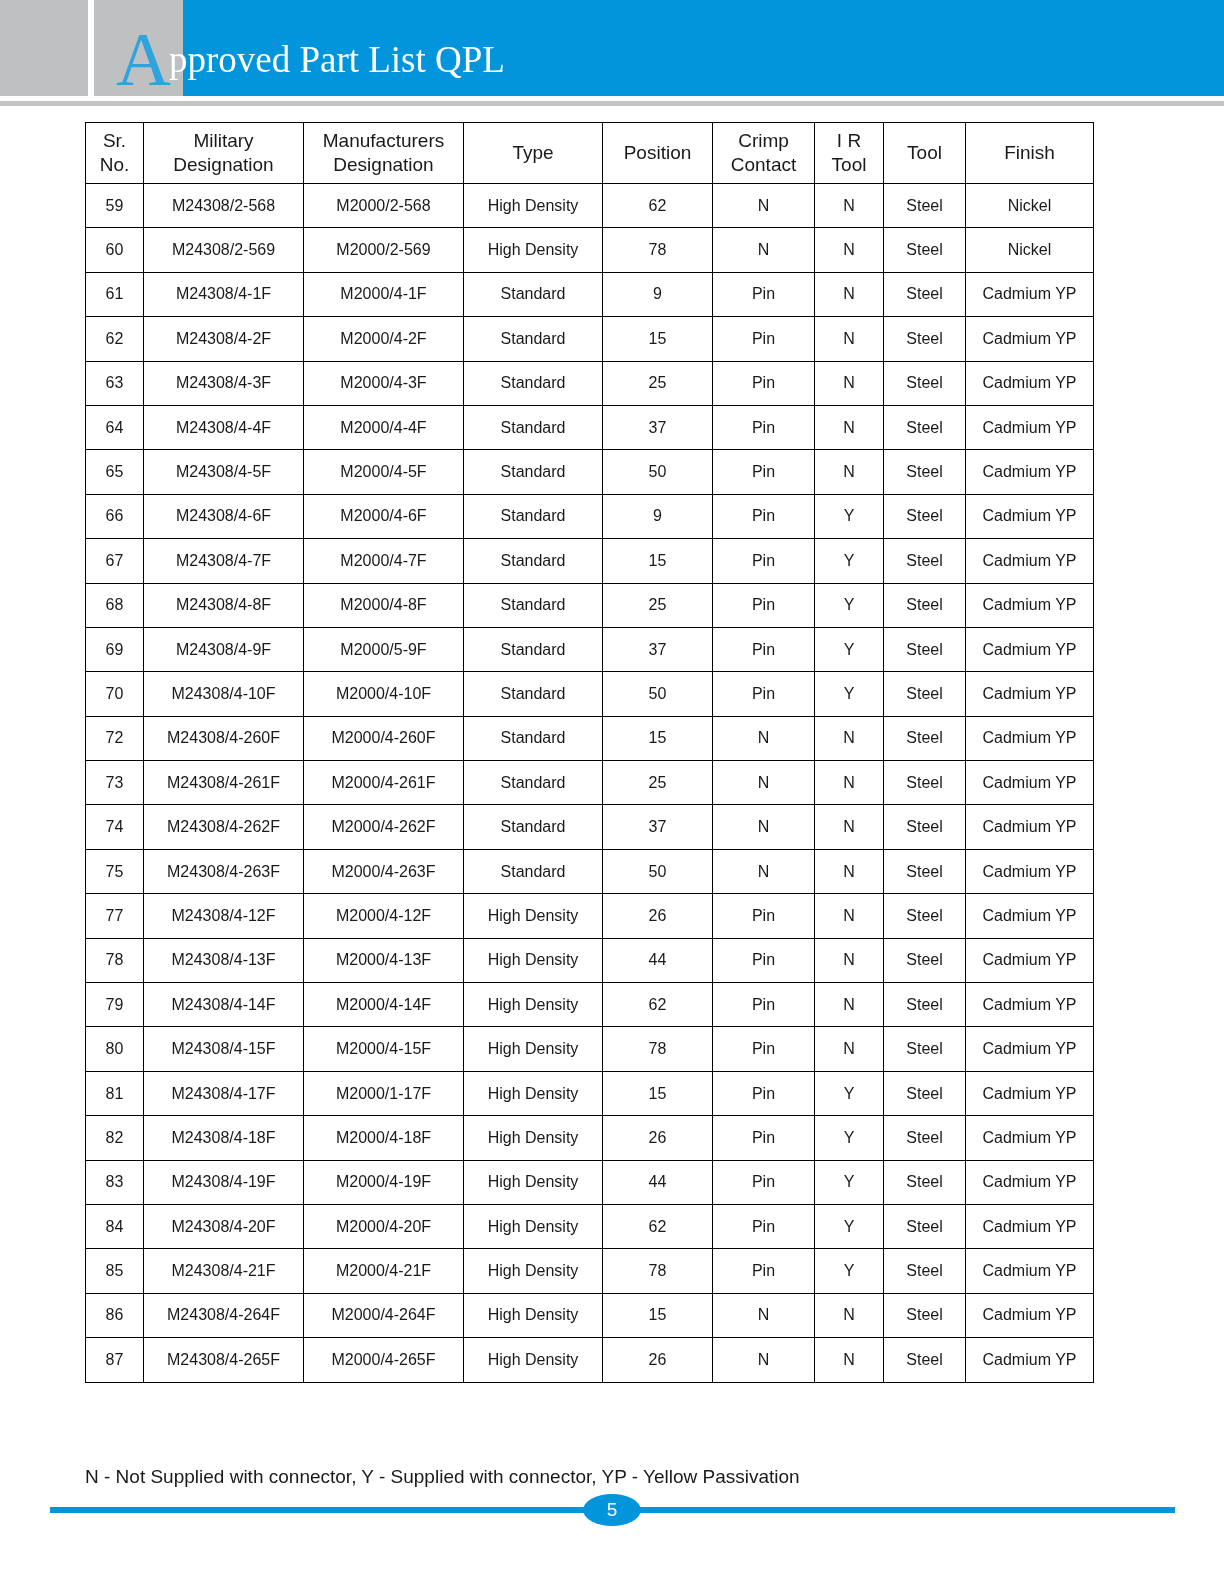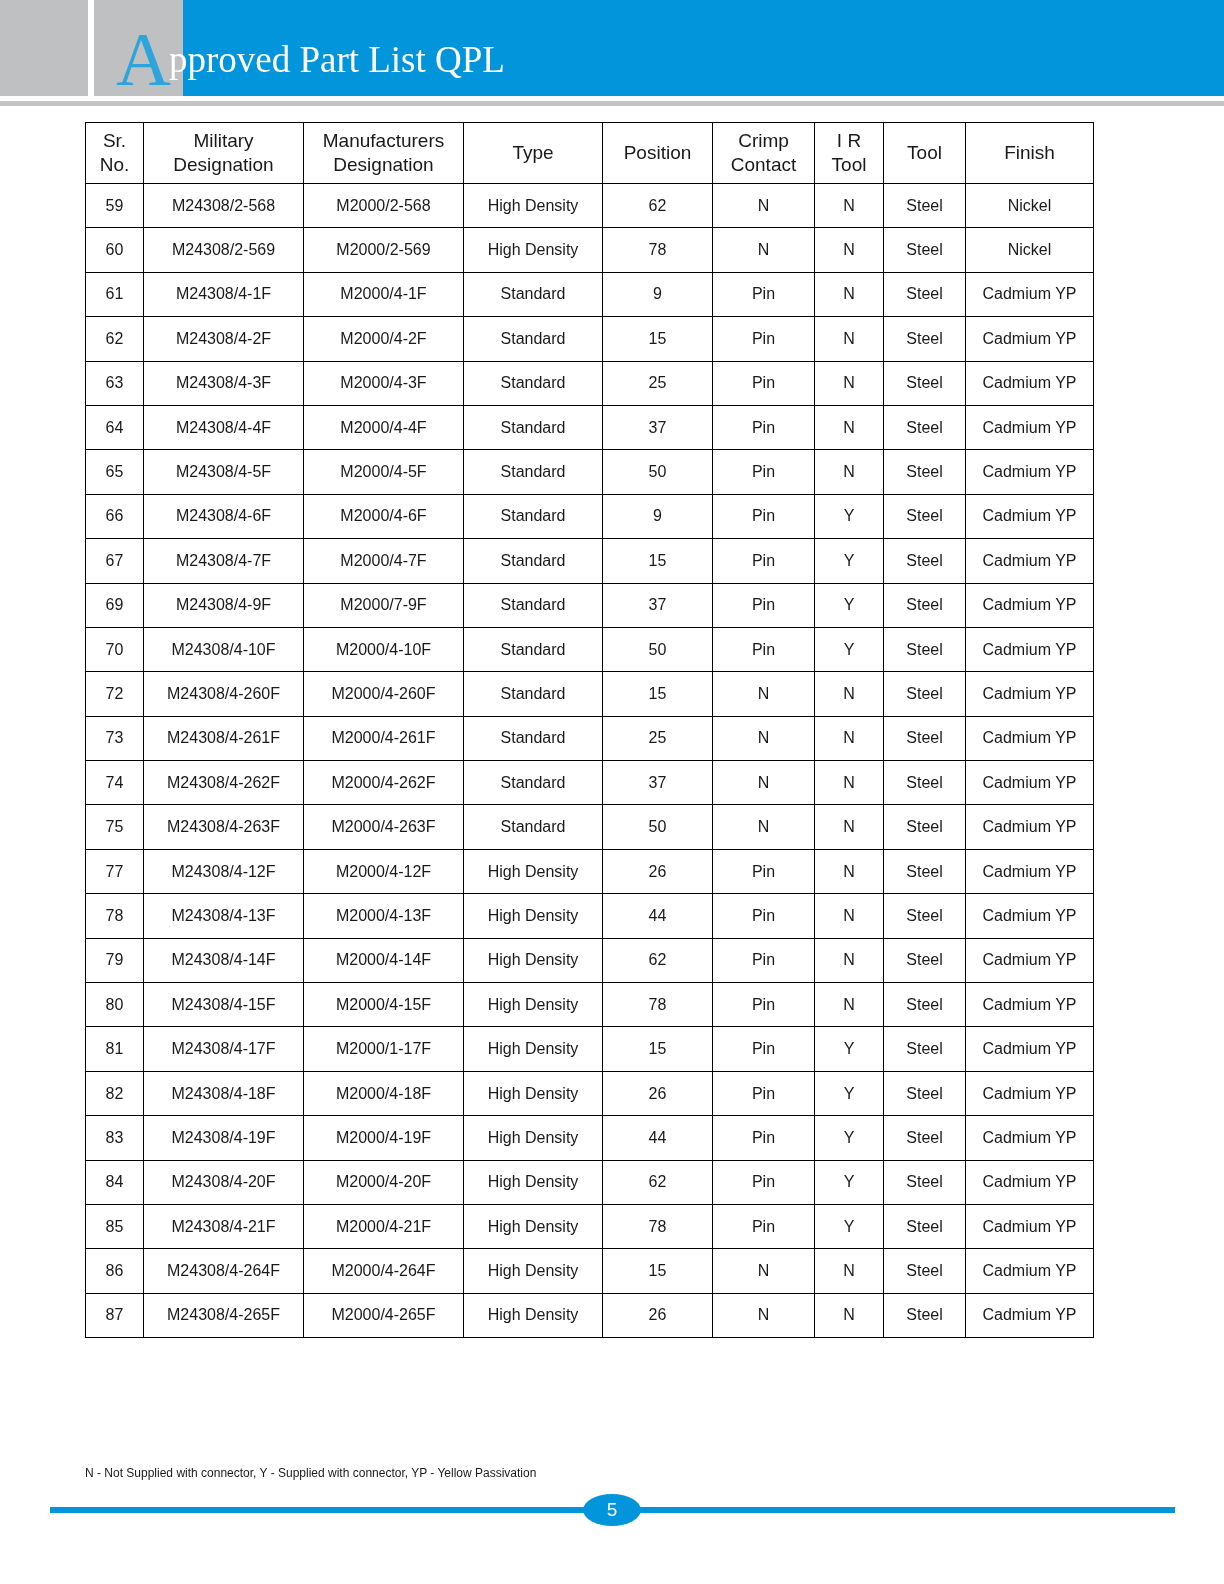--- a/index.html
+++ b/index.html
@@ -114,21 +114,21 @@
   .c-crimp  { width: 102px; }
   .c-ir     { width: 69px; }
   .c-shell  { width: 82px; }
   .c-finish { width: 128px; }
 
   
   .footnote {
     position: absolute;
     left: 85px;
     top: 1466px;
-    font-size: 12px;
+    font-size: 19px;
     color: #1a1a1a;
     white-space: nowrap;
   }
 
   
   .footer-rule {
     position: absolute;
     left: 50px;
     top: 1507px;
     width: 1125px;
@@ -295,23 +295,34 @@
           <td class="c-mil">M24308/4-7F</td>
           <td class="c-man">M2000/4-7F</td>
           <td class="c-type">Standard</td>
           <td class="c-pos">15</td>
           <td class="c-crimp">Pin</td>
           <td class="c-ir">Y</td>
           <td class="c-shell">Steel</td>
           <td class="c-finish">Cadmium YP</td>
         </tr>
         <tr>
+          <td class="c-sr">68</td>
+          <td class="c-mil">M24308/4-8F</td>
+          <td class="c-man">M2000/4-8F</td>
+          <td class="c-type">Standard</td>
+          <td class="c-pos">25</td>
+          <td class="c-crimp">Pin</td>
+          <td class="c-ir">Y</td>
+          <td class="c-shell">Steel</td>
+          <td class="c-finish">Cadmium YP</td>
+        </tr>
+        <tr>
           <td class="c-sr">69</td>
           <td class="c-mil">M24308/4-9F</td>
-          <td class="c-man">M2000/7-9F</td>
+          <td class="c-man">M2000/5-9F</td>
           <td class="c-type">Standard</td>
           <td class="c-pos">37</td>
           <td class="c-crimp">Pin</td>
           <td class="c-ir">Y</td>
           <td class="c-shell">Steel</td>
           <td class="c-finish">Cadmium YP</td>
         </tr>
         <tr>
           <td class="c-sr">70</td>
           <td class="c-mil">M24308/4-10F</td>

